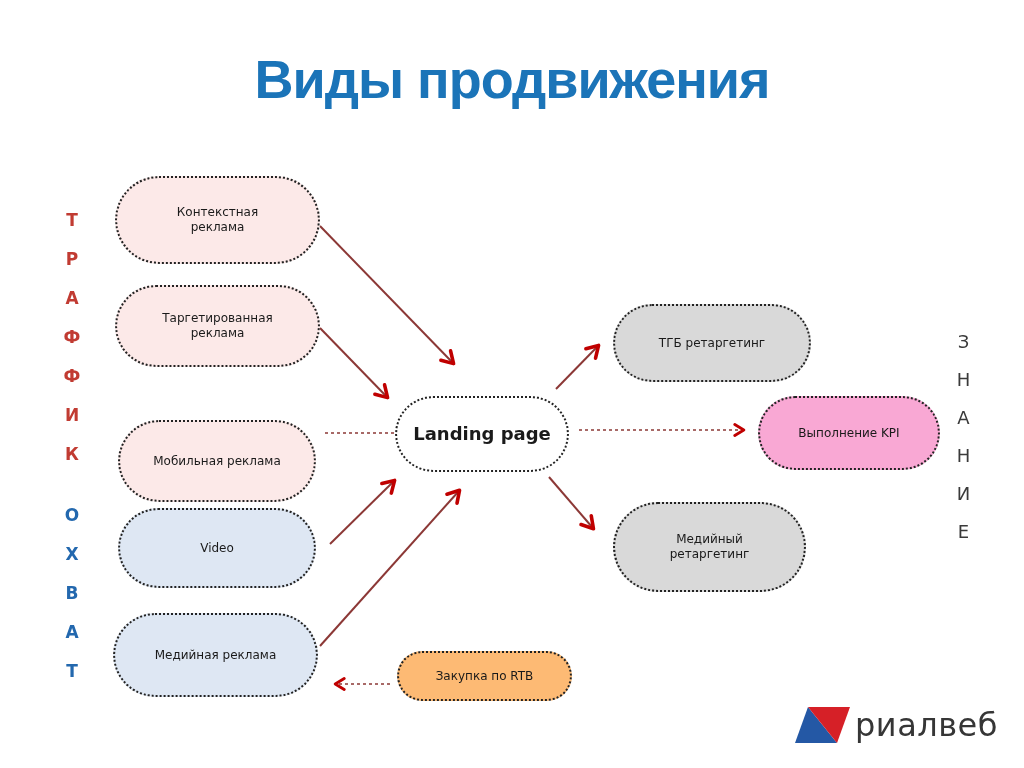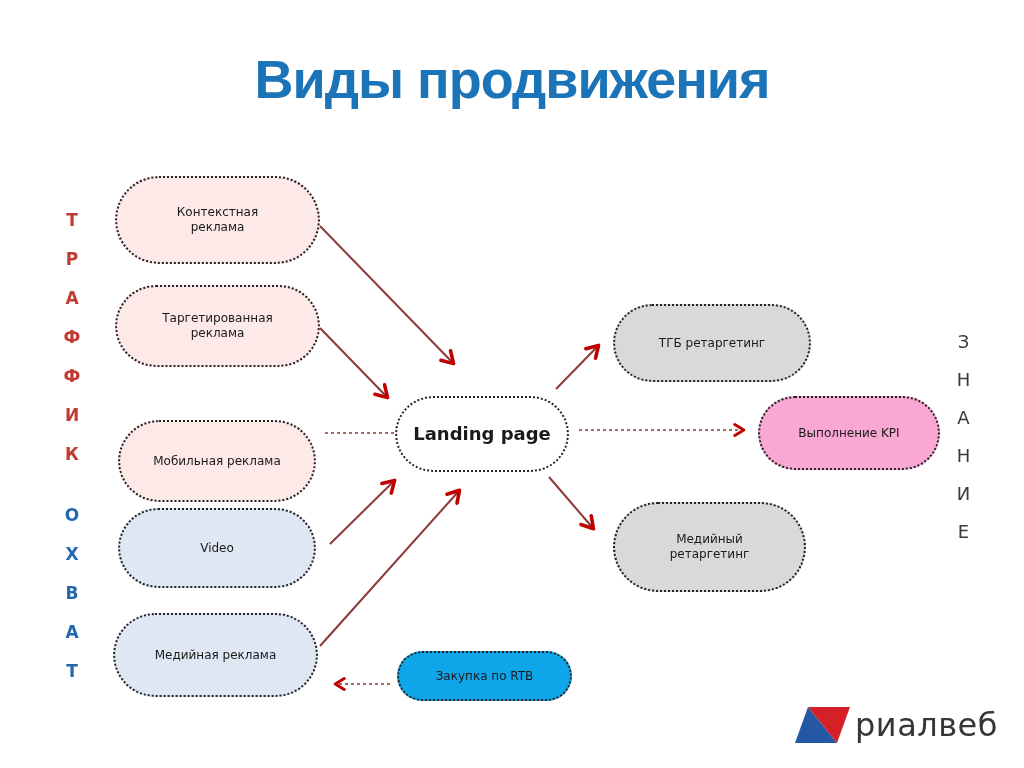--- a/index.html
+++ b/index.html
@@ -98,21 +98,21 @@
   <div class="node n-targeted" style="background: rgb(252, 233, 232);">Таргетированная
 реклама</div>
   <div class="node n-mobile" style="background: rgb(252, 233, 232);">Мобильная реклама</div>
   <div class="node n-video" style="background: rgb(222, 231, 243);">Video</div>
   <div class="node n-media" style="background: rgb(222, 231, 243);">Медийная реклама</div>
   <div class="node n-landing" style="background: rgb(255, 255, 255);">Landing page</div>
   <div class="node n-tgb" style="background: rgb(217, 217, 217); margin-top: 16px;">ТГБ ретаргетинг</div>
   <div class="node n-kpi" style="background: #f9a8d4;">Выполнение KPI</div>
   <div class="node n-mediaret" style="background: rgb(217, 217, 217);">Медийный
 ретаргетинг</div>
-  <div class="node n-rtb" style="background: #0ea5e9;">Закупка по RTB</div>
+  <div class="node n-rtb" style="background: #fdba74;">Закупка по RTB</div>
 
   <div class="logo">
     <svg width="56" height="42" viewBox="0 0 56 42">
       <polygon points="13,3 42,39 0,39" fill="#2458A5"></polygon>
       <polygon points="13,3 55,3 42,39" fill="#D62027"></polygon>
     </svg>
     <span class="logo-text">риалвеб</span>
   </div>
 
 </div>

